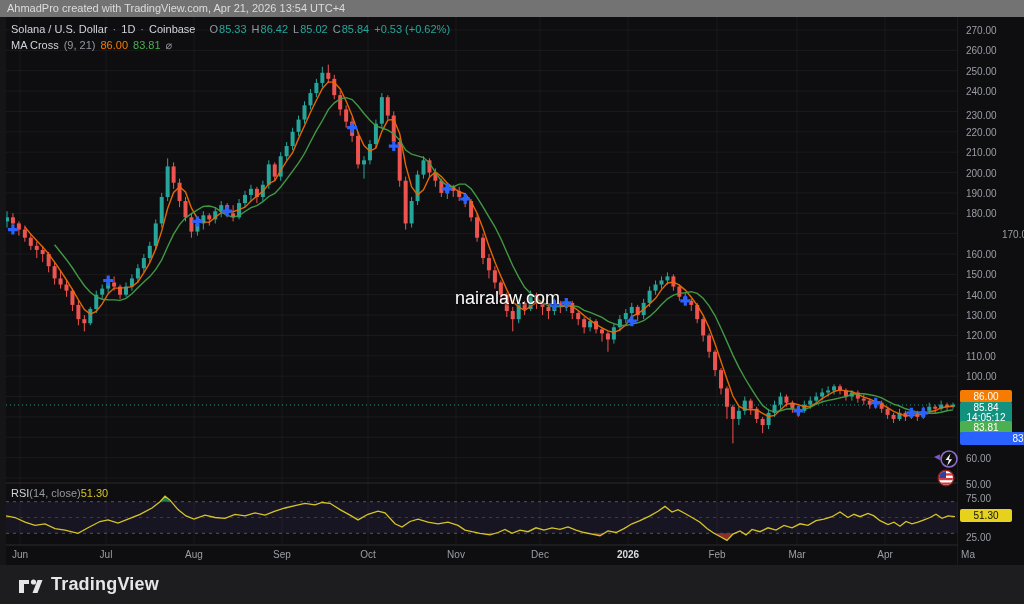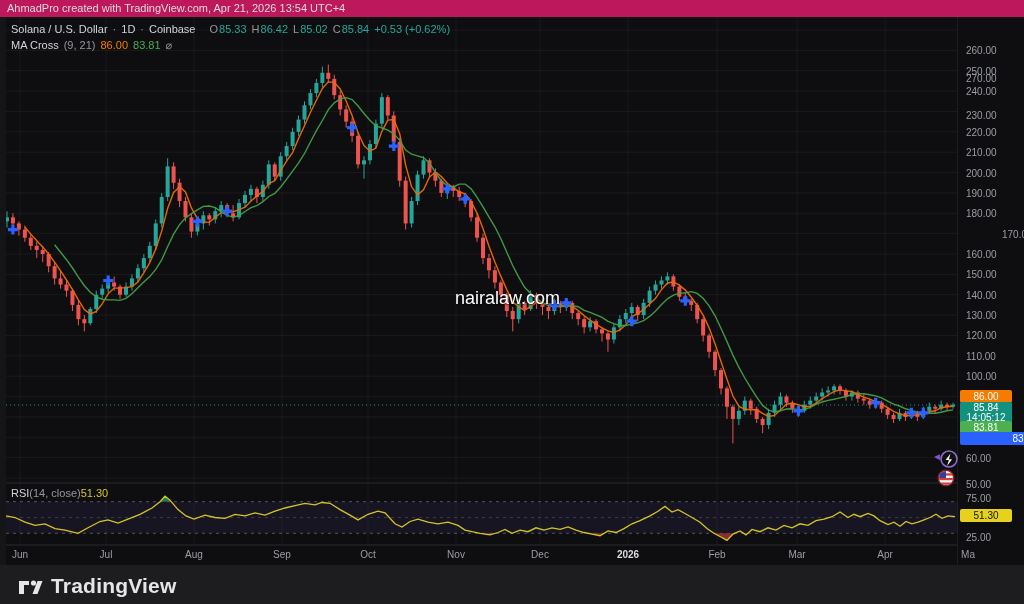--- a/index.html
+++ b/index.html
@@ -1,19 +1,19 @@
 <!DOCTYPE html>
 <html><head>
 <meta charset="utf-8">
 <style>
   html,body{margin:0;padding:0;background:#000;}
   #screen{position:relative;width:1024px;height:604px;background:#0e0e10;overflow:hidden;
           font-family:"Liberation Sans",sans-serif;-webkit-font-smoothing:antialiased;}
   
-  .topbar{position:absolute;left:0;top:0;width:1024px;height:17px;background:#be185d;
+  .topbar{position:absolute;left:0;top:0;width:1024px;height:17px;background:#737373;
           color:#dcdcdc;font-size:11px;line-height:17px;padding-left:7px;box-sizing:border-box;z-index:30;}
   
   #chart-svg{position:absolute;left:0;top:0;z-index:5;}
   .left-gutter{position:absolute;left:0;top:17px;width:6px;height:548px;background:#151517;z-index:6;}
   
   .legend{position:absolute;left:11px;top:21px;z-index:25;font-size:11px;color:#d1d4dc;}
   .legend-row{display:flex;align-items:center;gap:5px;height:16px;white-space:nowrap;}
   .dim{color:#9598a1;}
   .up-val{color:#26a69a;}
   .ma-fast-val{color:#f57c00;}
@@ -37,21 +37,21 @@
   .chip-ma-fast{top:390px;background:#f57c00;}
   .chip-last{top:402px;background:#13917f;line-height:10px;padding:1px 0 2px;}
   .chip-ma-slow{top:421px;background:#4caf50;}
   .chip-prev{top:432px;background:#2962ff;padding-left:39px;}
   .chip-rsi{top:509px;background:#e6d21c;color:#111;}
   
   .mini-icons{position:absolute;left:928px;top:447px;z-index:22;}
   
   .bottombar{position:absolute;left:0;top:565px;width:1024px;height:39px;background:#1d1d1f;z-index:30;}
   .brand{position:absolute;left:18px;top:9px;display:flex;align-items:center;gap:8px;color:#e6e6e6;
-         font-size:21px;font-weight:bold;letter-spacing:.2px;}
+         font-size:18px;font-weight:bold;letter-spacing:.2px;}
 </style>
 </head>
 <body>
 <div id="screen">
 
   <svg id="chart-svg" width="1024" height="604">
       <line x1="20" y1="17" x2="20" y2="545" stroke="rgba(255,255,255,0.05)" stroke-width="1"></line>
       <line x1="106" y1="17" x2="106" y2="545" stroke="rgba(255,255,255,0.05)" stroke-width="1"></line>
       <line x1="194" y1="17" x2="194" y2="545" stroke="rgba(255,255,255,0.05)" stroke-width="1"></line>
       <line x1="282" y1="17" x2="282" y2="545" stroke="rgba(255,255,255,0.05)" stroke-width="1"></line>
@@ -479,21 +479,21 @@
 
   <div class="rsi-legend">
     <span>RSI</span>
     <span class="dim">(14, close)</span>
     <span class="rsi-val">51.30</span>
   </div>
 
   <div class="watermark">nairalaw.com</div>
 
   <div class="price-axis" id="price-axis">
-      <div class="tick" style="top: 12.992px; margin-top: 48px;">270.00</div>
+      <div class="tick" style="top: 12.992px;">270.00</div>
       <div class="tick" style="top: 33.356px;">260.00</div>
       <div class="tick" style="top: 53.72px;">250.00</div>
       <div class="tick" style="top: 74.084px;">240.00</div>
       <div class="tick" style="top: 98px;">230.00</div>
       <div class="tick" style="top: 114.812px;">220.00</div>
       <div class="tick" style="top: 135.176px;">210.00</div>
       <div class="tick" style="top: 155.54px;">200.00</div>
       <div class="tick" style="top: 175.904px;">190.00</div>
       <div class="tick" style="top: 196.268px;">180.00</div>
       <div class="tick" style="top: 216.632px; margin-left: 36px;">170.00</div>

